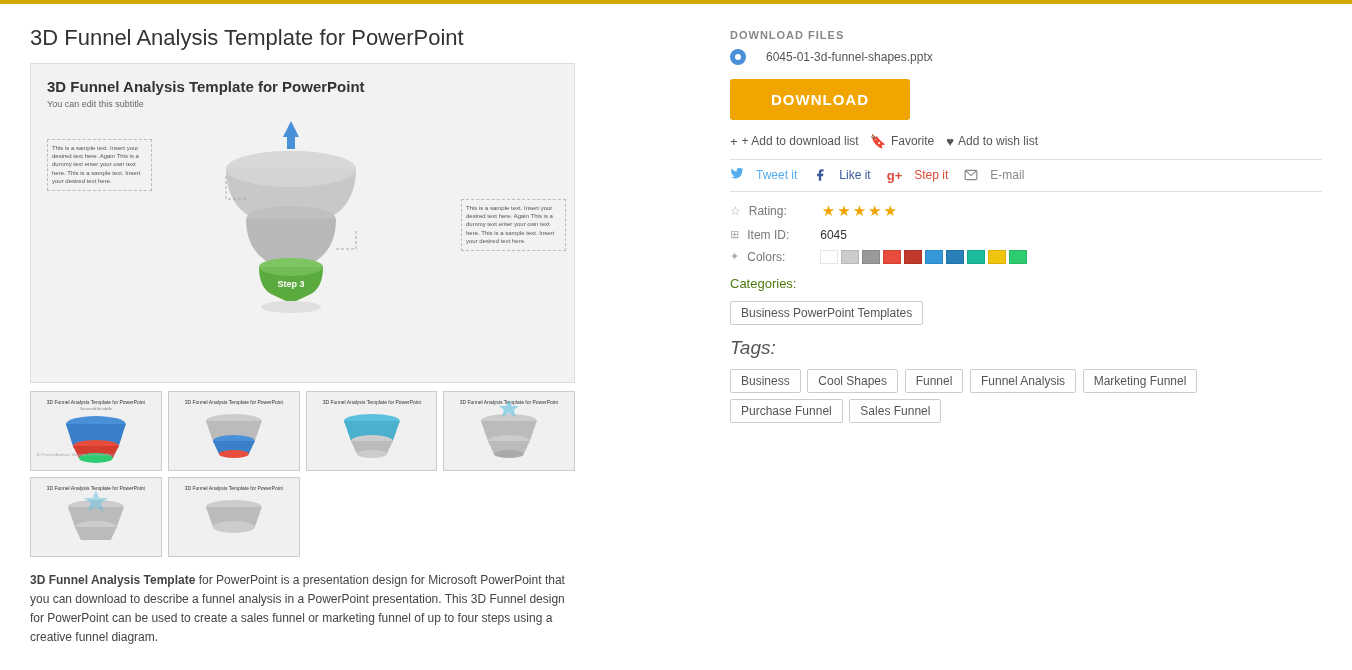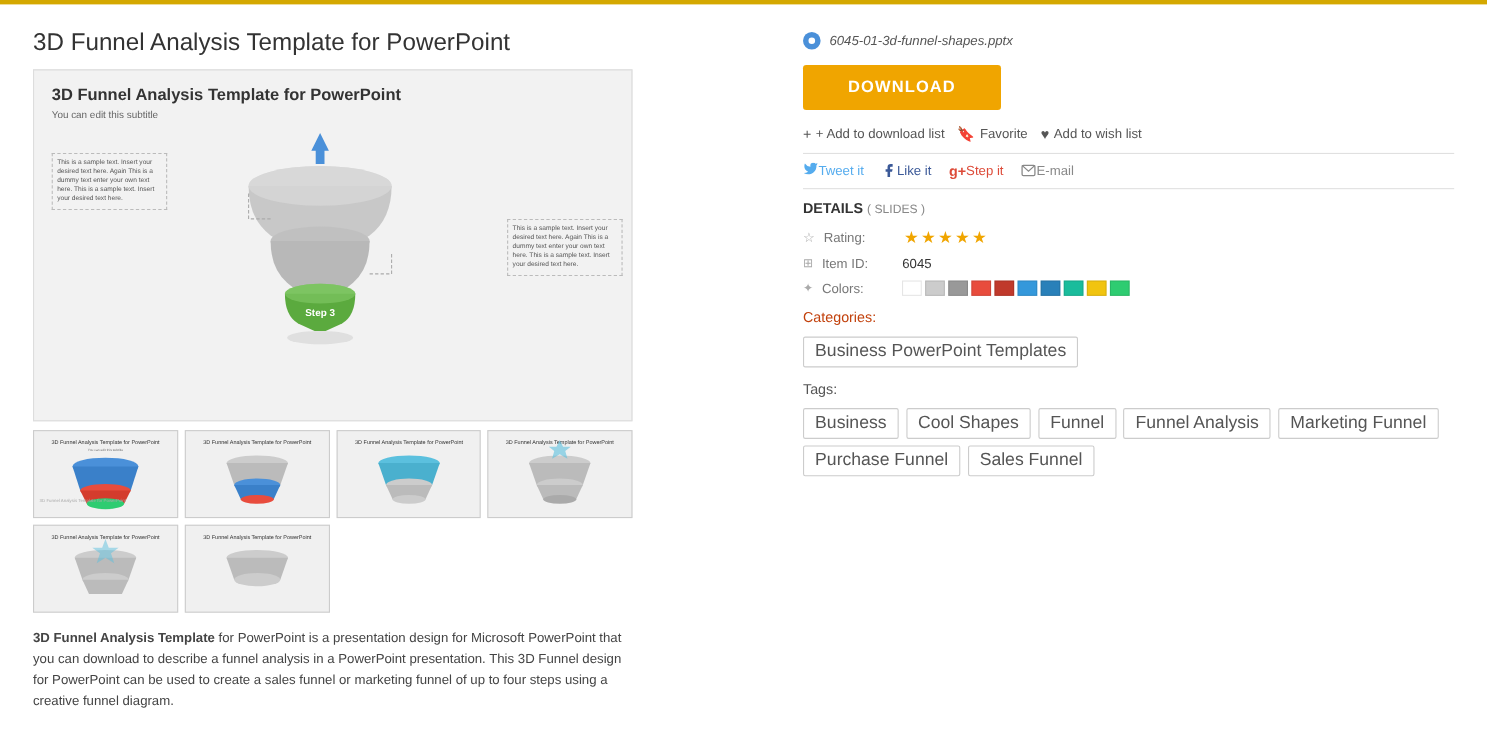--- a/index.html
+++ b/index.html
@@ -121,23 +121,22 @@
       font-size: 11px;
       font-weight: bold;
       color: #888;
       letter-spacing: 1px;
       text-transform: uppercase;
       margin-bottom: 8px;
     }
     .file-row {
       display: flex;
       align-items: center;
-      gap: 8px;
+      gap: 20px;
       margin-bottom: 14px;
-      font-style: italic;
     }
     .file-icon {
       width: 16px;
       height: 16px;
       background: #4a90d9;
       border-radius: 50%;
       display: inline-flex;
       align-items: center;
       justify-content: center;
     }
@@ -193,21 +192,21 @@
     .social-row {
       display: flex;
       align-items: center;
       gap: 16px;
       margin-bottom: 8px;
       font-size: 12px;
     }
     .social-item {
       display: flex;
       align-items: center;
-      gap: 0;
+      gap: 12px;
       cursor: pointer;
     }
     .twitter-icon { color: #55acee; }
     .facebook-icon { color: #3b5998; }
     .gplus-icon { color: #dd4b39; }
     .email-icon { color: #888; }
     .details-section {
       margin-top: 10px;
     }
     .details-label {
@@ -249,42 +248,43 @@
     .swatch {
       width: 18px;
       height: 14px;
       border: 1px solid rgba(0,0,0,0.1);
     }
     .categories-section {
       margin-top: 12px;
     }
     .categories-label {
       font-size: 13px;
-      color: #c2410c;
+      color: #4d7c0f;
       margin-bottom: 8px;
       font-weight: normal;
     }
     .tag-btn {
       display: inline-block;
       border: 1px solid #ccc;
       color: #555;
-      font-size: 16px;
+      font-size: 12px;
       padding: 4px 10px;
       margin: 2px 3px 2px 0;
       cursor: pointer;
       border-radius: 2px;
       background: #fff;
     }
     .tags-section {
       margin-top: 10px;
     }
     .tags-label {
-      font-size: 13px;
+      font-size: 19px;
       color: #555;
       margin-bottom: 8px;
+      font-style: italic;
     }
     
     .preview-inner {
       width: 100%;
       height: 100%;
       background: #f2f2f2;
       position: relative;
       overflow: hidden;
     }
   </style>
@@ -411,20 +411,21 @@
         <div style="visibility:hidden;"></div>
         <div style="visibility:hidden;"></div>
       </div>
 
       <div class="description">
         <strong>3D Funnel Analysis Template</strong><span> for PowerPoint is a presentation design for Microsoft PowerPoint that you can download to describe a funnel analysis in a PowerPoint presentation. This 3D Funnel design for PowerPoint can be used to create a sales funnel or marketing funnel of up to four steps using a creative funnel diagram.</span>
       </div>
     </div>
 
     <div class="right-col">
+      <div class="section-label">DOWNLOAD FILES</div>
 
       <div class="file-row">
         <span class="file-icon">
           <span class="file-icon-inner"></span>
         </span>
         <span class="file-name">6045-01-3d-funnel-shapes.pptx</span>
       </div>
 
       <button class="download-btn">DOWNLOAD</button>
 
@@ -467,24 +468,20 @@
               <rect x="2" y="4" width="20" height="16" rx="2"></rect>
               <polyline points="2,4 12,13 22,4"></polyline>
             </svg>
           <span>E-mail</span>
         </span>
       </div>
 
       <hr class="divider">
 
       <div class="details-section">
-        <div style="margin-bottom:10px;">
-          <span class="details-label">DETAILS</span>
-          <span class="details-slides">( SLIDES )</span>
-        </div>
 
         <div class="detail-row">
           <span style="color:#aaa; font-size:12px;">☆</span>
           <span class="detail-key">Rating:</span>
           <span class="stars">★★★★★</span>
         </div>
 
         <div class="detail-row">
           <span style="color:#aaa; font-size:11px;">⊞</span>
           <span class="detail-key">Item ID:</span>

